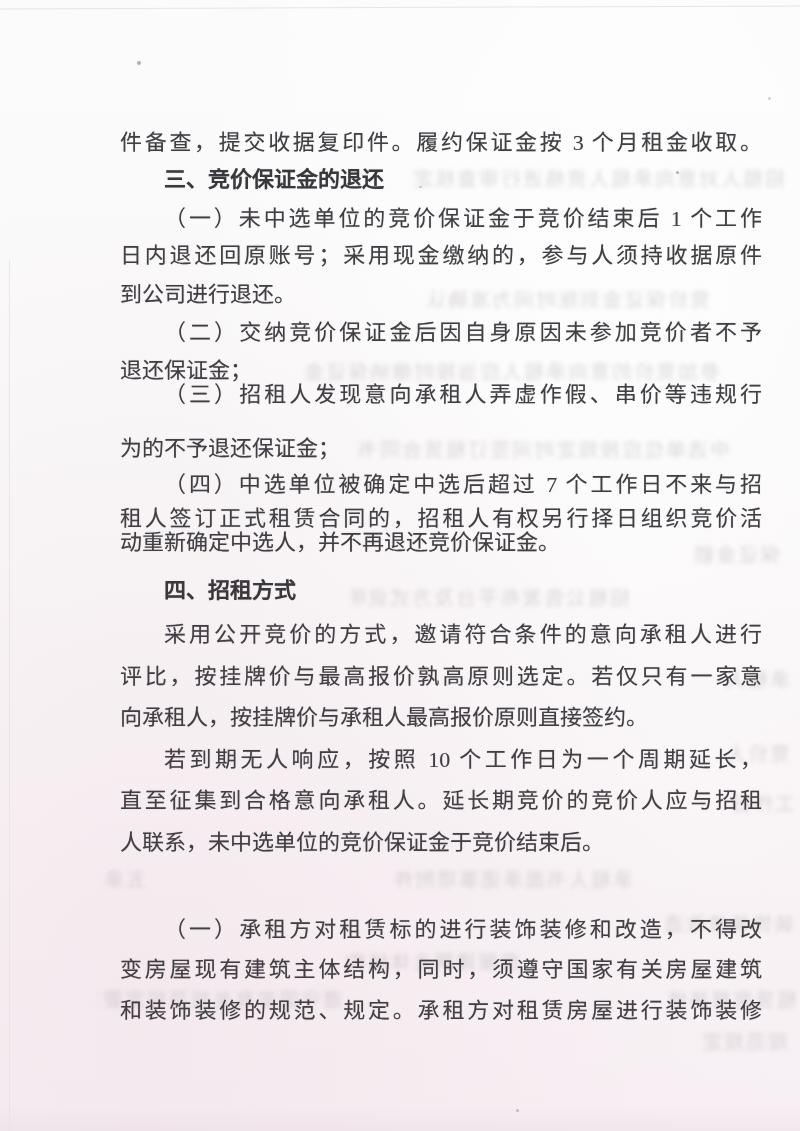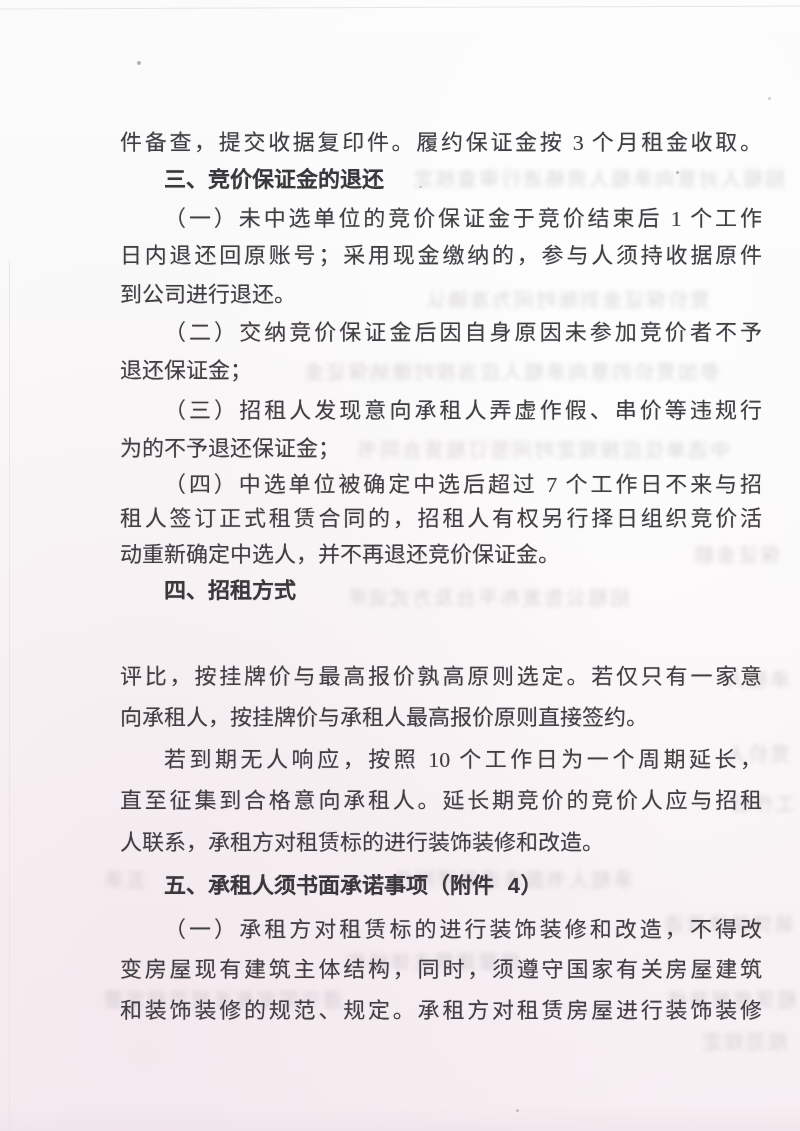--- a/index.html
+++ b/index.html
@@ -92,30 +92,30 @@
   <div class="speck s5"></div>
 
   <div class="textblock" style="color: rgb(65, 63, 68);">
     <p class="line fill" style="top:130px">件备查，提交收据复印件。履约保证金按 3 个月租金收取。</p>
     <p class="line heading indent" style="top:169px">三、竞价保证金的退还</p>
     <p class="line indent fill" style="top:206px">（一）未中选单位的竞价保证金于竞价结束后 1 个工作</p>
     <p class="line fill" style="top:243px">日内退还回原账号；采用现金缴纳的，参与人须持收据原件</p>
     <p class="line" style="top:282px">到公司进行退还。</p>
     <p class="line indent fill" style="top:320px">（二）交纳竞价保证金后因自身原因未参加竞价者不予</p>
     <p class="line" style="top:358px">退还保证金；</p>
-    <p class="line indent fill" style="top:398px">（三）招租人发现意向承租人弄虚作假、串价等违规行</p>
+    <p class="line indent fill" style="top:382px">（三）招租人发现意向承租人弄虚作假、串价等违规行</p>
     <p class="line" style="top:436px">为的不予退还保证金；</p>
     <p class="line indent fill" style="top:472px">（四）中选单位被确定中选后超过 7 个工作日不来与招</p>
     <p class="line fill" style="top:506px">租人签订正式租赁合同的，招租人有权另行择日组织竞价活</p>
-    <p class="line" style="top:542px">动重新确定中选人，并不再退还竞价保证金。</p>
+    <p class="line" style="top:530px">动重新确定中选人，并不再退还竞价保证金。</p>
     <p class="line heading indent" style="top:580px">四、招租方式</p>
+    <p class="line indent fill" style="top:622px">采用公开竞价的方式，邀请符合条件的意向承租人进行</p>
     <p class="line" style="top:705px">向承租人，按挂牌价与承租人最高报价原则直接签约。</p>
     <p class="line fill" style="top:664px">评比，按挂牌价与最高报价孰高原则选定。若仅只有一家意</p>
     <p class="line indent fill" style="top:747px">若到期无人响应，按照 10 个工作日为一个周期延长，</p>
     <p class="line fill" style="top:788px">直至征集到合格意向承租人。延长期竞价的竞价人应与招租</p>
-    <p class="line" style="top:830px">人联系，承租方对租赁标的进行装饰装修和改造。</p>
-    <p class="line heading indent" style="top:875px">五、承租人须书面承诺事项（附件 4）</p>
+    <p class="line" style="top:830px">人联系，未中选单位的竞价保证金于竞价结束后。</p>
     <p class="line indent fill" style="top:917px">（一）承租方对租赁标的进行装饰装修和改造，不得改</p>
     <p class="line fill" style="top:957px">变房屋现有建筑主体结构，同时，须遵守国家有关房屋建筑</p>
     <p class="line fill" style="top:998px">和装饰装修的规范、规定。承租方对租赁房屋进行装饰装修</p>
   </div>
 
 </div>
 
 </body></html>

